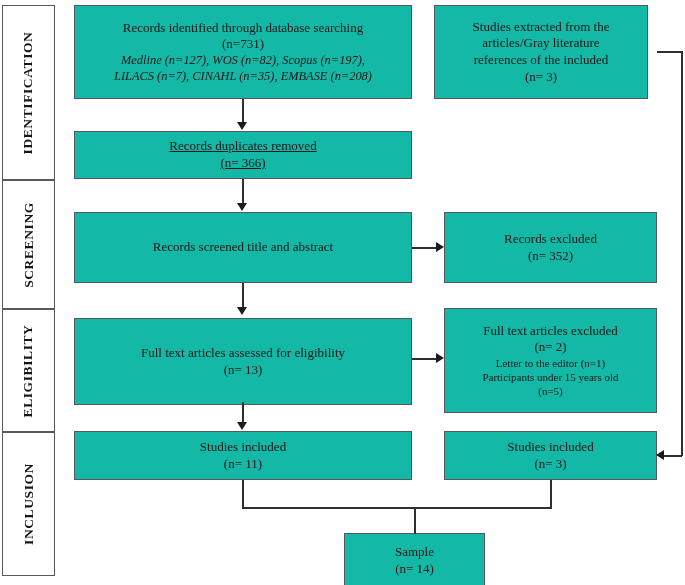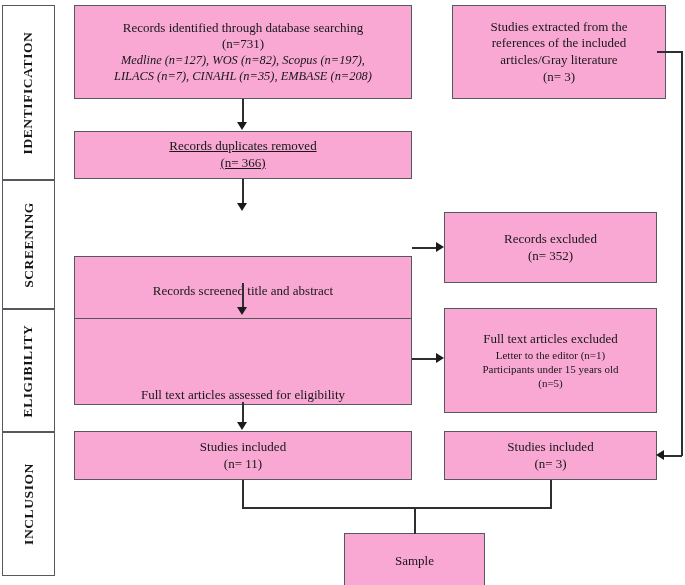--- a/index.html
+++ b/index.html
@@ -14,21 +14,21 @@
     height: 585px;
     background: #ffffff;
     font-family: "Liberation Serif", "DejaVu Serif", serif;
     color: #1b1b1b;
     overflow: hidden;
   }
   .box {
     position: absolute;
     box-sizing: border-box;
     border: 1.5px solid #55585c;
-    background: #f9a8d4;
+    background: #14b8a6;
     display: flex;
     align-items: center;
     justify-content: center;
     text-align: center;
     line-height: 1.28;
     color: #171717;
   }
   .box .inner {
     width: 100%;
     padding: 0 4px;
@@ -108,58 +108,60 @@
 
   <div class="box" style="left:74px; top:5px; width:338px; height:94px;">
     <div class="inner">
       <div class="t-main">Records identified through database searching</div>
       <div class="t-main">(n=731)</div>
       <div class="t-sub">Medline (n=127), WOS (n=82), Scopus (n=197),</div>
       <div class="t-sub">LILACS (n=7), CINAHL (n=35), EMBASE (n=208)</div>
     </div>
   </div>
 
-  <div class="box" style="left:452px; top:5px; width:214px; height:94px;">
+  <div class="box" style="left:434px; top:5px; width:214px; height:94px;">
     <div class="inner">
       <div class="t-main">Studies extracted from the</div>
+      <div class="t-main">articles/Gray literature</div>
       <div class="t-main">references of the included</div>
-      <div class="t-main">articles/Gray literature</div>
       <div class="t-main">(n= 3)</div>
     </div>
   </div>
 
   <div class="box" style="left:74px; top:131px; width:338px; height:48px;text-decoration:underline;">
     <div class="inner">
       <div class="t-main">Records duplicates removed</div>
       <div class="t-main">(n= 366)</div>
     </div>
   </div>
 
-  <div class="box" style="left:74px; top:212px; width:338px; height:71px;margin-top:44px;">
+  <div class="box" style="left:74px; top:212px; width:338px; height:71px;">
     <div class="inner">
       <div class="t-main">Records screened title and abstract</div>
     </div>
   </div>
 
   <div class="box" style="left:444px; top:212px; width:213px; height:71px;align-items:center;">
     <div class="inner">
       <div class="t-main">Records excluded</div>
       <div class="t-main">(n= 352)</div>
     </div>
   </div>
 
-  <div class="box" style="left:74px; top:318px; width:338px; height:87px;align-items:flex-end;">
+  <div class="box" style="left:74px; top:318px; width:338px; height:87px;">
     <div class="inner">
       <div class="t-main">Full text articles assessed for eligibility</div>
+      <div class="t-main">(n= 13)</div>
     </div>
   </div>
 
   <div class="box" style="left:444px; top:308px; width:213px; height:105px;">
     <div class="inner">
       <div class="t-main">Full text articles excluded</div>
+      <div class="t-main">(n= 2)</div>
       <div class="t-small">Letter to the editor (n=1)</div>
       <div class="t-small">Participants under 15 years old</div>
       <div class="t-small">(n=5)</div>
     </div>
   </div>
 
   <div class="box" style="left:74px; top:431px; width:338px; height:49px;">
     <div class="inner">
       <div class="t-main">Studies included</div>
       <div class="t-main">(n= 11)</div>
@@ -169,20 +171,21 @@
   <div class="box" style="left:444px; top:431px; width:213px; height:49px;">
     <div class="inner">
       <div class="t-main">Studies included</div>
       <div class="t-main">(n= 3)</div>
     </div>
   </div>
 
   <div class="box" style="left:344px; top:533px; width:141px; height:56px;">
     <div class="inner">
       <div class="t-main">Sample</div>
+      <div class="t-main">(n= 14)</div>
     </div>
   </div>
 
   <div class="line vline" style="left:242px; top:99px; height:24px;"></div>
   <div class="arrow-down" style="left:237px; top:122px;"></div>
 
   <div class="line vline" style="left:242px; top:179px; height:25px;"></div>
   <div class="arrow-down" style="left:237px; top:203px;"></div>
 
   <div class="line hline" style="left:412px; top:247px; width:25px;"></div>

